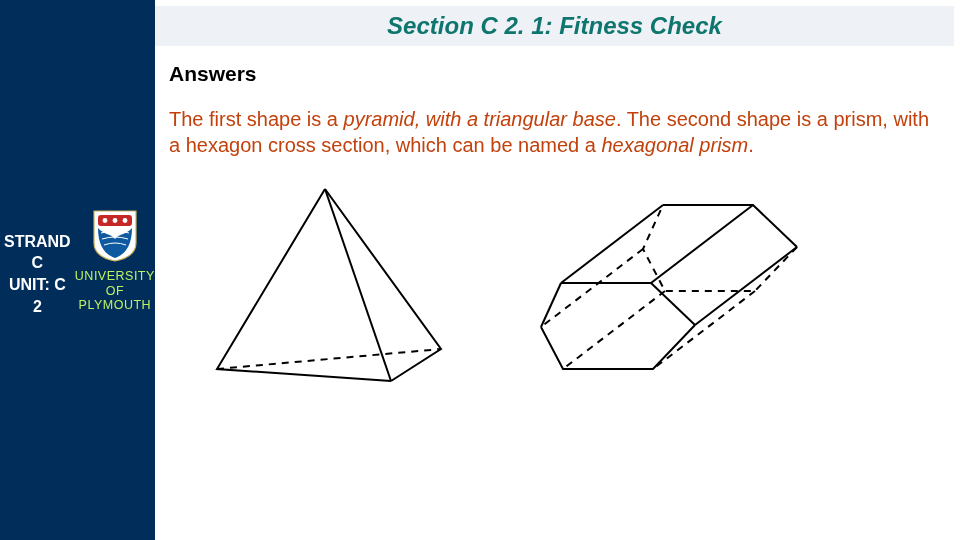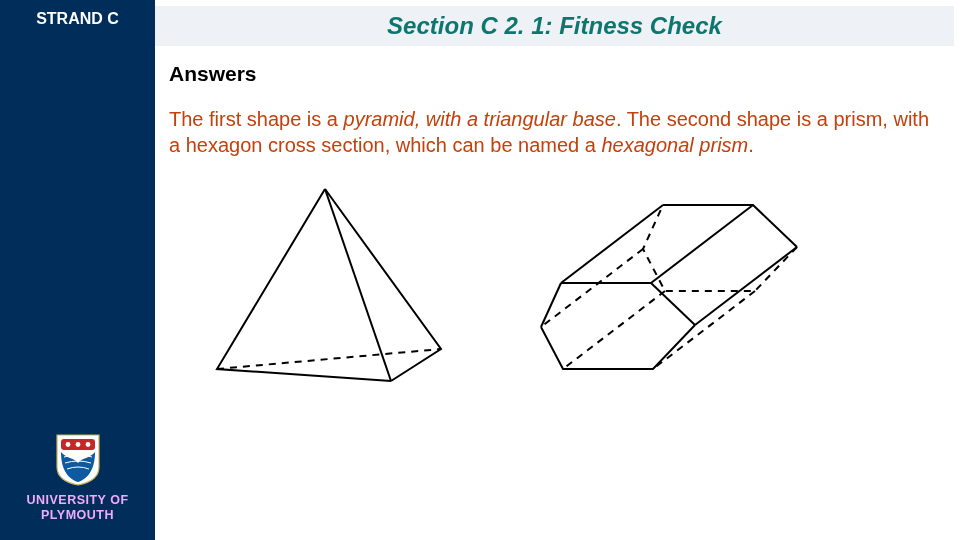--- a/index.html
+++ b/index.html
@@ -15,21 +15,21 @@
     display: flex;
     width: 960px;
     height: 540px;
   }
   .sidebar {
     width: 155px;
     flex: 0 0 155px;
     background: #002d5a;
     color: #fff;
     display: flex;
-    flex-direction: column;
+    flex-direction: row;
     justify-content: space-between;
     align-items: center;
   }
   .sidebar-text {
     text-align: center;
     font-weight: bold;
     font-size: 16px;
     line-height: 1.35;
     padding: 8px 4px 0 4px;
   }
@@ -37,26 +37,26 @@
     padding: 0 0 18px 0;
     display: flex;
     flex-direction: column;
     align-items: center;
   }
   .crest {
     width: 46px;
     height: 54px;
   }
   .uni-label {
-    color: #f0abfc;
+    color: #bef264;
     font-size: 12.5px;
     letter-spacing: 0.5px;
     text-align: center;
     margin-top: 6px;
-    font-weight: 700;
+    font-weight: 400;
     line-height: 1.15;
   }
   .main {
     flex: 1;
     position: relative;
   }
   .title-bar {
     position: absolute;
     left: 0;
     right: 6px;
@@ -104,20 +104,21 @@
   .fig svg { display: block; }
 </style>
 </head>
 <body>
 
 <div class="slide">
 
   <aside class="sidebar">
     <div class="sidebar-text">
       <div>STRAND C</div>
+      <div>UNIT: C 2</div>
     </div>
     <div class="sidebar-logo">
       <svg class="crest" viewBox="0 0 46 54">
         <path d="M2 2 H44 V34 Q44 48 23 52 Q2 48 2 34 Z" fill="#fff" stroke="#c9b25b" stroke-width="1.2"></path>
         <rect x="6" y="6" width="34" height="11" rx="3" fill="#c62828"></rect>
         <circle cx="13" cy="11.5" r="2.4" fill="#fff"></circle>
         <circle cx="23" cy="11.5" r="2.4" fill="#fff"></circle>
         <circle cx="33" cy="11.5" r="2.4" fill="#fff"></circle>
         <path d="M6 19 C12 26 18 24 23 30 C28 24 34 26 40 19 C40 38 32 46 23 49 C14 46 6 38 6 19 Z" fill="#0e5aa0"></path>
         <path d="M9 24 Q23 20 37 24" stroke="#fff" stroke-width="1" fill="none"></path>

